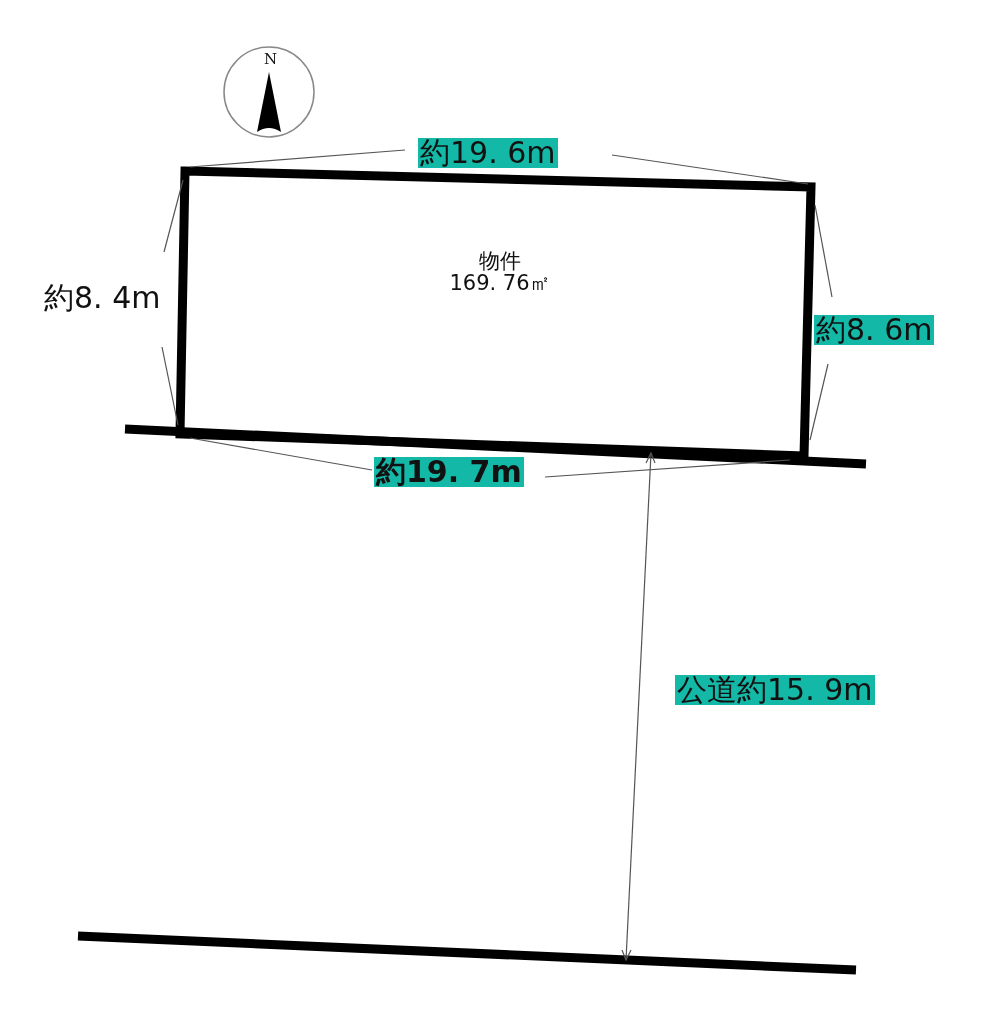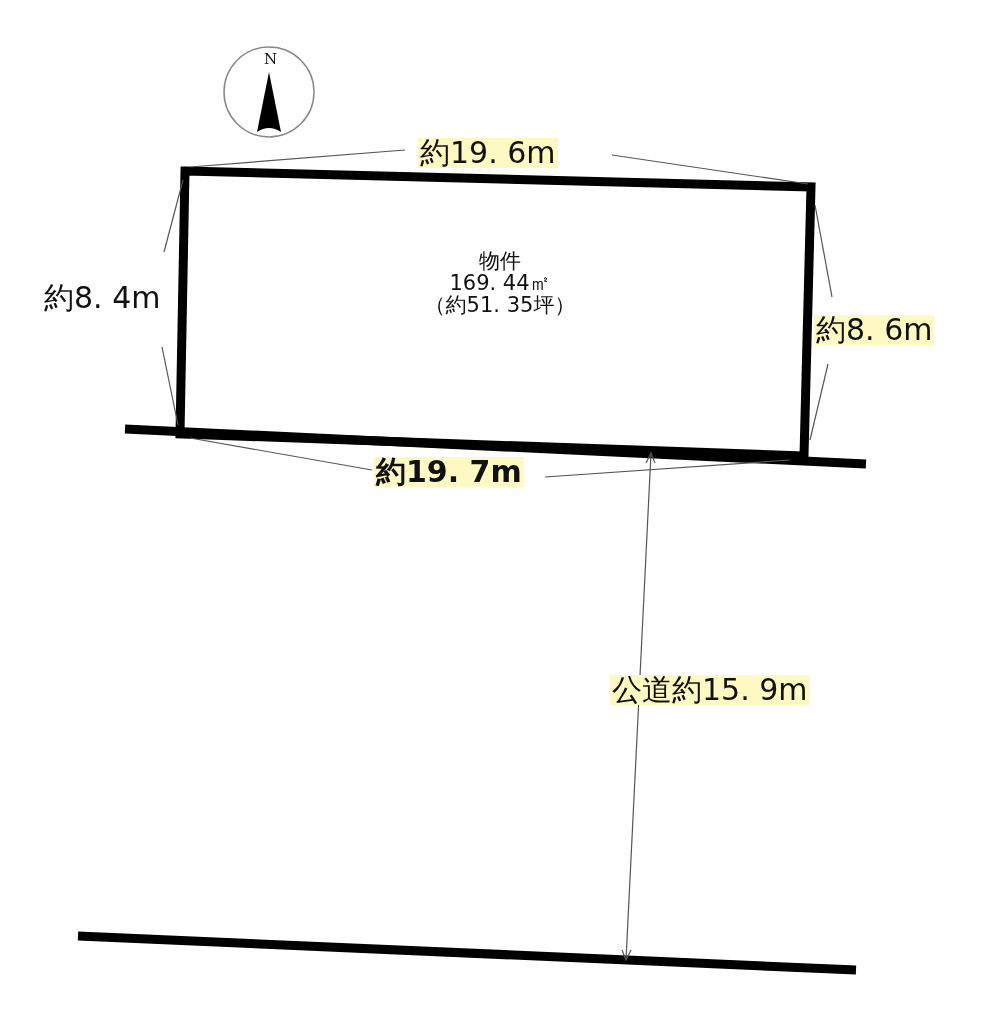--- a/index.html
+++ b/index.html
@@ -1,20 +1,20 @@
 <!DOCTYPE html>
 <html><head>
 <meta charset="utf-8">
 <style>
   html, body { margin: 0; padding: 0; background: #ffffff; }
   body { width: 1000px; height: 1022px; position: relative; overflow: hidden;
          font-family: "DejaVu Sans", "Liberation Sans", sans-serif; }
   svg { position: absolute; left: 0; top: 0; }
   .lbl { position: absolute; color: #111; white-space: nowrap; font-size: 30px; line-height: 1;
-         background: #fef9c3; padding: 0 2px; }
+         background: #14b8a6; padding: 0 2px; }
   .center { position: absolute; text-align: center; color: #111; line-height: 1.05; font-size: 21px; }
 </style>
 </head>
 <body>
 
 <svg width="1000" height="1022" viewBox="0 0 1000 1022">
 
   <g>
     <circle cx="269" cy="92" r="45" fill="#fff" stroke="#888" stroke-width="1.5"></circle>
     <path d="M269 72 L281 132 Q269 124 257 132 Z" fill="#000"></path>
@@ -38,21 +38,20 @@
     <line x1="651" y1="453" x2="626" y2="960"></line>
     <polyline points="646,463 651,453 655,463"></polyline>
     <polyline points="622,950 626,960 631,950"></polyline>
   </g>
 </svg>
 
 <div class="lbl" style="left:262px; top:52px; font-family:'DejaVu Serif', serif; font-size:15px; background:transparent;">N</div>
 
 <div class="center" style="left:330px; top:250px; width:340px;">
   <div>物件</div>
-  <div>169. 44㎡</div>
-  <div>（約51. 35坪）</div>
+  <div>169. 76㎡</div>
 </div>
 
 <div class="lbl" style="left:418px; top:138px;">約19. 6m</div>
 <div class="lbl" style="left:42px; top:283px; background:transparent;">約8. 4m</div>
 <div class="lbl" style="left:814px; top:315px;text-align:center;">約8. 6m</div>
 <div class="lbl" style="left:374px; top:457px;font-weight:bold;">約19. 7m</div>
-<div class="lbl" style="left:610px; top:675px;text-align:right;">公道約15. 9m</div>
+<div class="lbl" style="left:675px; top:675px;text-align:right;">公道約15. 9m</div>
 
 </body></html>

